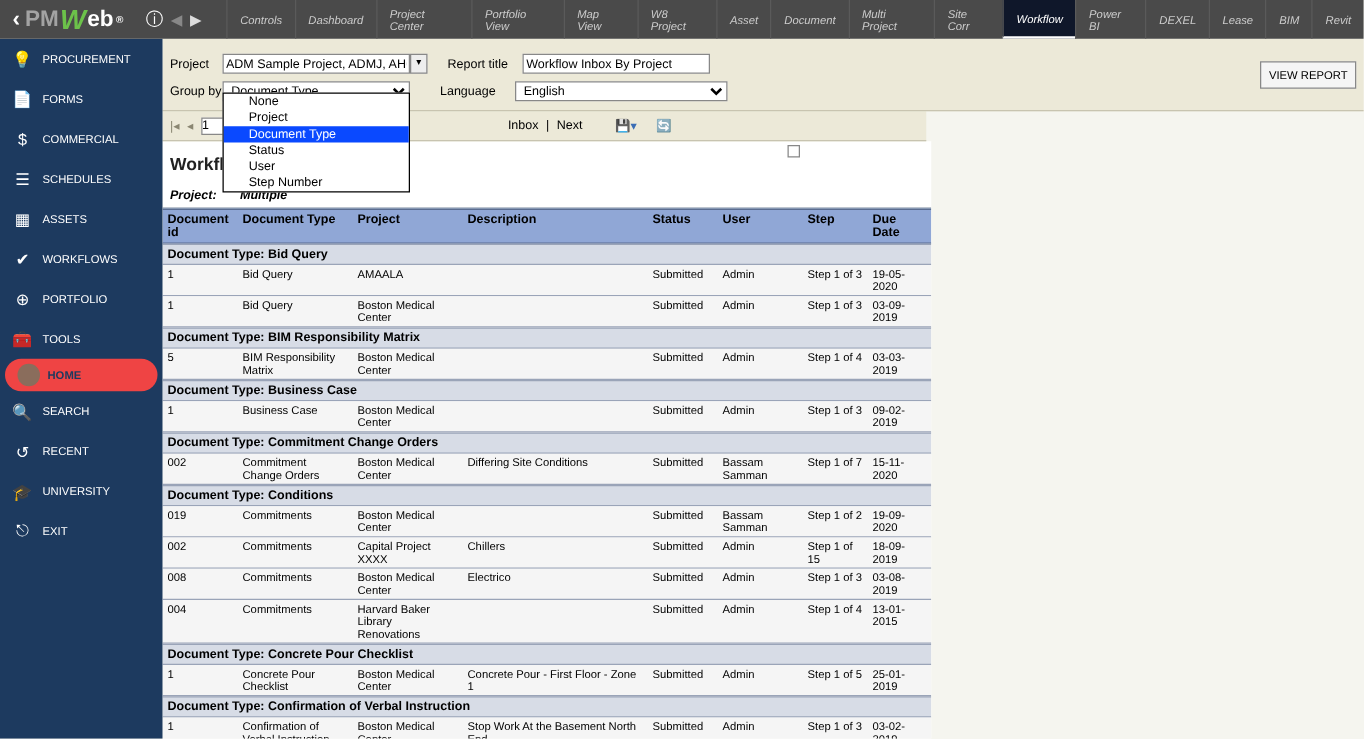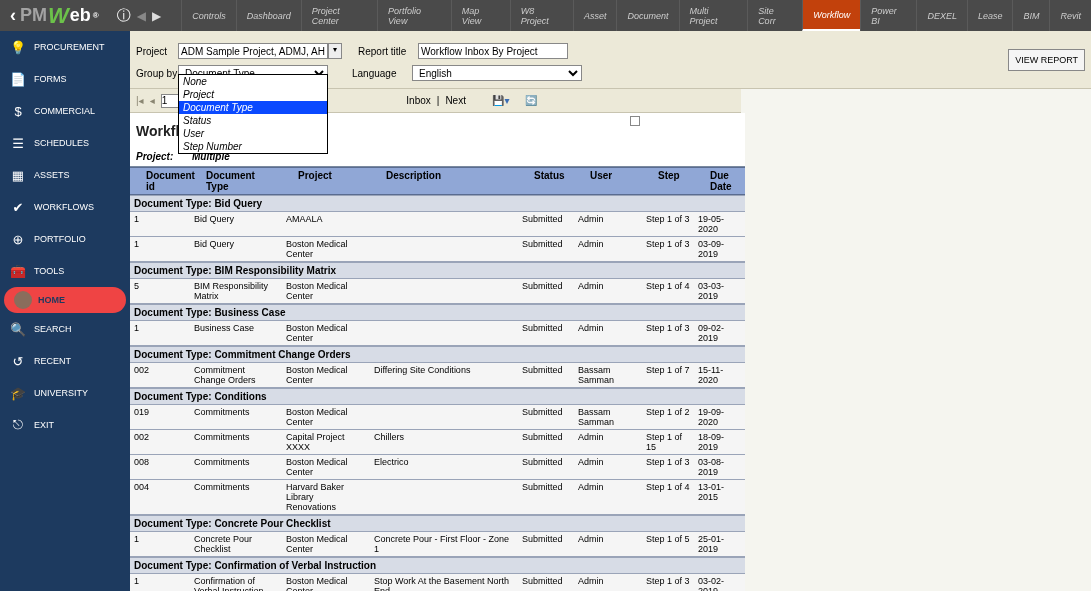--- a/index.html
+++ b/index.html
@@ -9,21 +9,21 @@
   .topbar { position: absolute; left:0; top:0; right:0; height:31px; background:#4a4a4a; display:flex; align-items:center; z-index:50;}
   .logo-area { display:flex; align-items:center; padding:0 8px 0 10px; color:#fff; font-size:18px; font-weight:bold;}
   .logo-pm { color:#a3a3a3; }
   .logo-w  { color:#6cc24a; font-style:italic; font-size:22px; margin:0 1px;}
   .logo-eb { color:#fff; }
   .logo-reg{ font-size:8px; color:#fff; margin-left:2px; vertical-align:top;}
   .topbar .info-ico { color:#fff; margin-left:10px; font-size:14px;}
   .topbar .arrows   { color:#888; margin-left:6px; font-size:12px;}
   .menubar { display:flex; height:100%; margin-left:20px;font-style:italic;}
   .menu-item{ color:#ccc; font-size:9px; padding:0 10px; display:flex; align-items:center; border-left:1px solid #5a5a5a; cursor:default;}
-  .menu-item.active{ background:#c2410c; border-bottom:2px solid #fff; color:#fff;}
+  .menu-item.active{ background:#0f172a; border-bottom:2px solid #fff; color:#fff;}
 
   
   .sidebar { position:absolute; left:0; top:31px; bottom:0; width:130px; background:#1d3a5f; z-index:40;}
   .side-item{ display:flex; align-items:center; height:32px; padding:0 10px; color:#fff; font-size:9px; cursor:pointer;}
   .side-item .ico{ width:16px; text-align:center; margin-right:8px; font-size:13px;}
   .side-item.active{ background:#ef4444; color:#1d3a5f; border-radius:16px; margin:0 4px; height:26px;font-weight:bold;}
   .avatar{ width:18px; height:18px; border-radius:50%; background:#8a6d5c; margin-right:6px;}
 
   
   .filters{ position:absolute; left:130px; top:31px; right:0; height:58px; background:#ece9d8; border-bottom:1px solid #c8c4b0; z-index:30;}
@@ -35,36 +35,36 @@
   .field{ height:16px; font-size:10px; border:1px solid #888; background:#fff; padding:0 2px;}
   .proj-field{ width:150px;}
   .title-field{ width:150px;}
   .group-field{ width:150px;}
   .lang-field { width:170px;}
   .proj-btn{ width:14px; height:16px; border:1px solid #888; background:#eee; font-size:8px; line-height:12px; text-align:center;}
   .view-btn{ position:absolute; right:6px; top:18px; height:22px; border:1px solid #888; background:#f5f5f5; font-size:9px; padding:0 6px;}
 
   
   .dd-open{ position:absolute; left:178px; top:74px; width:150px; border:1px solid #000; background:#fff; font-size:10px; z-index:200;}
-  .dd-opt{ padding:1px 4px;font-style:italic;}
+  .dd-opt{ padding:1px 20px;}
   .dd-opt.sel{ background:#0a49ff; color:#fff;}
 
   
   .rep-toolbar{ position:absolute; left:130px; top:89px; right:350px; height:24px; background:#ece9d8; border-bottom:1px solid #c8c4b0; display:flex; align-items:center; font-size:10px; z-index:20; padding-left:6px; gap:6px;}
   .rep-toolbar .nav-ico{ color:#8a8672;}
   .rep-toolbar .divider{ width:1px; height:14px; background:#c0bca8;}
   .rep-toolbar .pginput{ width:28px; height:14px; border:1px solid #888; font-size:10px;}
 
   
   .report{ position:absolute; left:130px; top:113px; width:615px; bottom:0; background:#fff; overflow:hidden; z-index:10;}
   .rep-title{ font-size:14px; font-weight:bold; color:#222; padding:10px 6px 0 6px;}
   .proj-label-row{ display:flex; font-size:10px; font-weight:bold; font-style:italic; padding:12px 6px 4px 6px; border-bottom:1px solid #7a8aa0;}
   .proj-label-row .k{ width:56px;}
   .col-headers{ display:flex; background:#90a7d6; color:#000; font-size:10px; font-weight:bold; border-top:1px solid #5a6c90; border-bottom:1px solid #5a6c90;}
-  .ch{ padding:2px 16px;}
+  .ch{ padding:2px 4px;}
   .w-id{ width:60px;} .w-dt{ width:92px;} .w-pr{ width:88px;} .w-de{ width:148px;} .w-st{ width:56px;} .w-us{ width:68px;} .w-sp{ width:52px;} .w-dd{ width:50px;}
 
   .grp-row{ background:#d7dce6; font-size:10px; font-weight:bold; padding:2px 4px; border-top:1px solid #9aa4b8; border-bottom:1px solid #9aa4b8;}
   .data-row{ display:flex; font-size:9px; border-bottom:1px solid #9aa4b8; background:#f5f5f5;}
   .data-row .c{ padding:2px 4px; overflow:hidden; white-space:normal;}   
 
   
   .tiny-check{ position:absolute; left:630px; top:116px; width:10px; height:10px; border:1px solid #888; background:#fff; z-index:25;}
 </style>
 </head>

